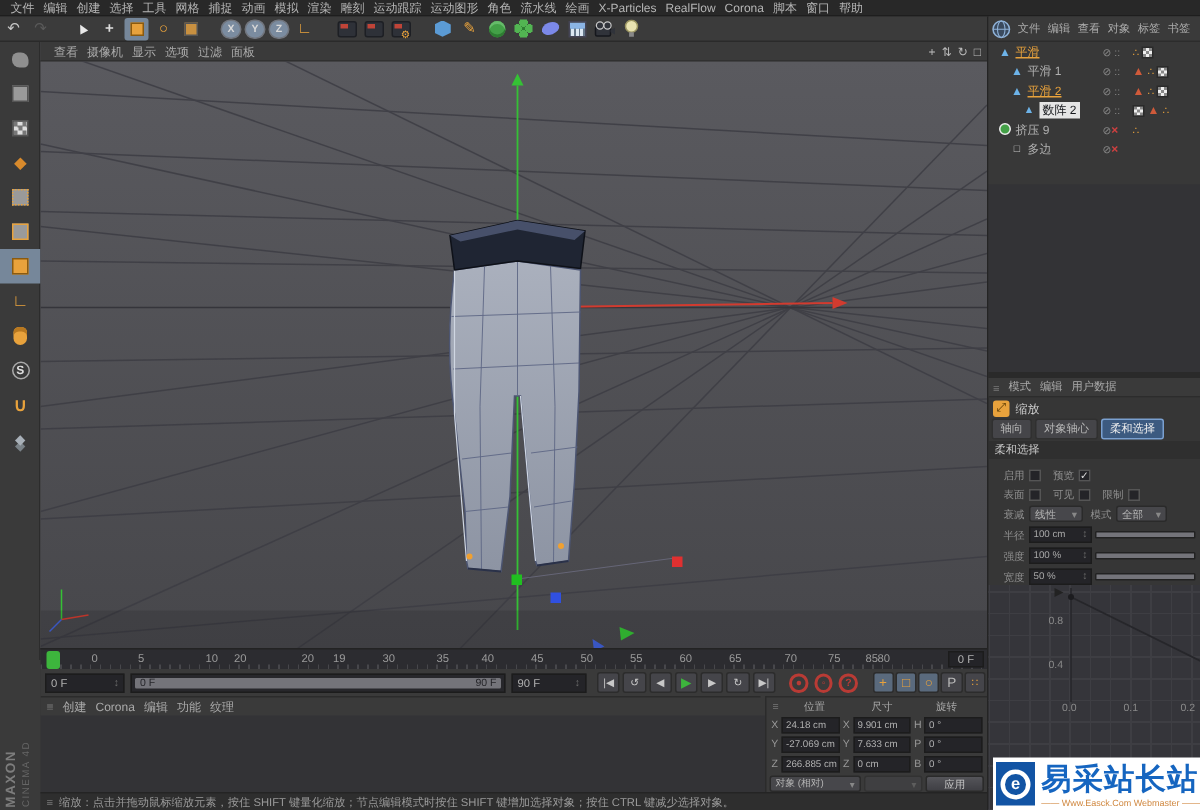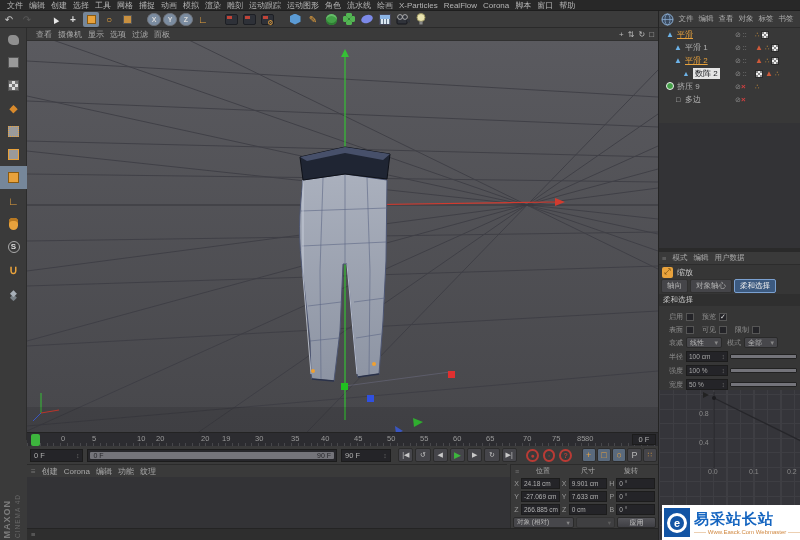--- a/index.html
+++ b/index.html
@@ -167,21 +167,21 @@
            background-image:repeating-linear-gradient(90deg, #3e3e43 0 1px, transparent 1px 13.5px),
                             repeating-linear-gradient(0deg, #3e3e43 0 1px, transparent 1px 14.5px); }
 
   
   #watermark { left:662px; top:505px; width:138px; height:35px; background:#fff; display:flex; align-items:center; }
   #wmlogo { width:34px; height:29px; background:#1254a4; margin-left:2px; display:flex; align-items:center;
             justify-content:center; }
   #wmlogo .ring { width:20px; height:20px; border-radius:50%; border:3px solid #fff; color:#fff; font-size:11px;
                   font-weight:bold; display:flex; align-items:center; justify-content:center; }
   #wmtext { margin-left:4px; }
-  #wmtitle { color:#1565c0; font-size:15px; font-weight:bold; letter-spacing:1px; white-space:nowrap; }
+  #wmtitle { color:#1565c0; font-size:20px; font-weight:bold; letter-spacing:1px; white-space:nowrap; }
   #wmsub { color:#d08840; font-size:6px; white-space:nowrap; }
 </style>
 </head>
 <body>
 
 <div id="app">
 
   <div id="menubar" class="abs">
     <span class="mi">文件</span>
     <span class="mi">编辑</span>
@@ -524,20 +524,21 @@
     </div>
   </div>
 
   <div id="brand" class="abs">
     <span class="vtxt">MAXON</span>
     <span class="vtxt2">CINEMA 4D</span>
   </div>
 
   <div id="statusbar" class="abs">
     <span style="color:#777;margin-right:4px;">≡</span>
+    <span>缩放：点击并拖动鼠标缩放元素，按住 SHIFT 键量化缩放；节点编辑模式时按住 SHIFT 键增加选择对象；按住 CTRL 键减少选择对象。</span>
   </div>
 
   <div id="rightpanel" class="abs">
 
     <div id="omheader">
       <svg width="13" height="13" viewBox="0 0 13 13" style="margin:0 2px;">
         <circle cx="6.5" cy="6.5" r="5.5" fill="#3a4a5e" stroke="#8fb2d8"></circle>
         <ellipse cx="6.5" cy="6.5" rx="2.5" ry="5.5" fill="none" stroke="#8fb2d8" stroke-width="0.7"></ellipse>
         <line x1="1" y1="6.5" x2="12" y2="6.5" stroke="#8fb2d8" stroke-width="0.7"></line>
       </svg>

